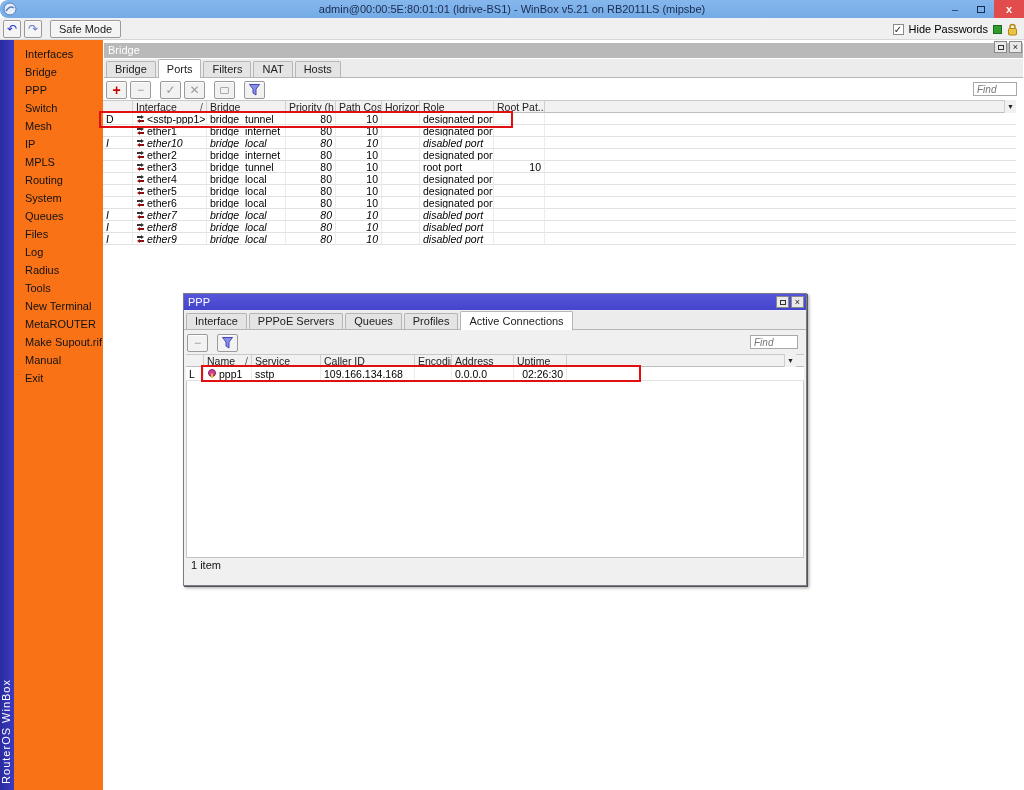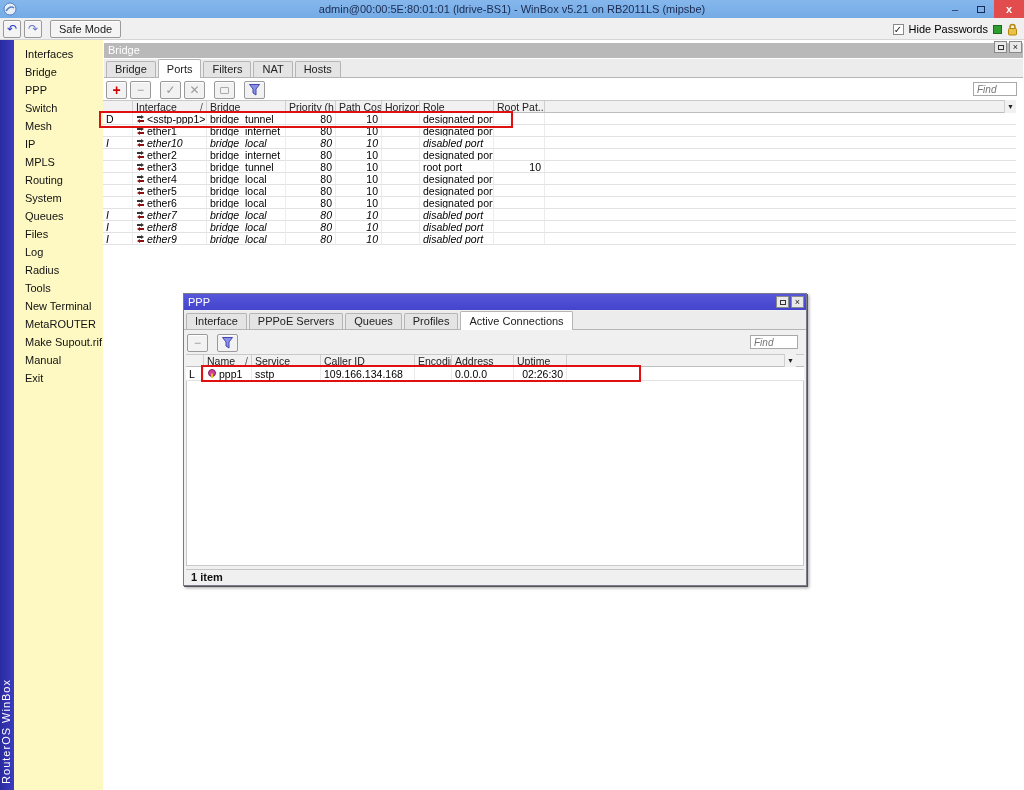--- a/index.html
+++ b/index.html
@@ -2,21 +2,21 @@
 <html><head>
 <meta charset="utf-8">
 <style>
   * { margin:0; padding:0; box-sizing:border-box; }
   html,body { width:1024px; height:790px; }
   body { font-family:"Liberation Sans", sans-serif; font-size:11px; color:#000; background:#fff; overflow:hidden; }
   .app { position:absolute; left:0; top:0; width:1024px; height:790px; background:#fff; }
 
   
   .titlebar { position:absolute; left:0; top:0; width:1024px; height:18px;
-    background:linear-gradient(#85b7ec,#74abe6); display:flex; align-items:center; }
+    background:linear-gradient(#85b7ec,#74abe6); display:flex; align-items:center;border-radius:8px; }
   .app-icon { width:14px; height:14px; margin-left:3px; }
   .title-text { position:absolute; left:0; right:0; text-align:center; color:#1b2a50; font-size:11px; }
   .winbtns { position:absolute; right:0; top:0; height:18px; display:flex; }
   .winbtn { width:26px; height:18px; display:flex; align-items:center; justify-content:center;
     color:#1b2a50; font-size:11px; }
   .winbtn.close { width:30px; background:#e24c4c; color:#fff; font-weight:bold; }
   .restore-glyph { width:8px; height:7px; border:1px solid #1b2a50; }
 
   
   .topbar { position:absolute; left:0; top:18px; width:1024px; height:22px; background:#f0f0f0;
@@ -31,21 +31,21 @@
     align-items:center; justify-content:center; font-size:10px; color:#222; line-height:9px; }
   .grn { width:9px; height:9px; background:#2f9e2f; border:1px solid #1d6b1d; }
 
   
   .brand { position:absolute; left:0; top:40px; width:14px; height:750px;
     background:linear-gradient(90deg,#2a2aa0,#3c3cc0); }
   .brand span { position:absolute; bottom:6px; left:0; width:14px; color:#fff; font-size:11px;
     writing-mode:vertical-rl; transform:rotate(180deg); white-space:nowrap; letter-spacing:1px; }
 
   
-  .sidebar { position:absolute; left:14px; top:40px; width:102px; height:750px; background:#fef9c3;
+  .sidebar { position:absolute; left:14px; top:40px; width:102px; height:750px; background:#f97316;
     border-right:1px solid #cccccc; padding-top:5px; }
   .side-item { position:relative; height:18px; line-height:18px; padding-left:11px; font-size:11px; color:#111; cursor:default; }
   .side-arrow { position:absolute; right:5px; top:0; font-size:8px; color:#444; }
 
   
   .main { position:absolute; left:103px; top:40px; width:921px; height:750px; background:#fff; }
   .mdi-title { position:absolute; left:1px; top:3px; width:919px; height:15px; background:#b9b9b9;
     color:#fff; font-size:11px; line-height:15px; padding-left:4px; }
   .mdi-btns { position:absolute; right:2px; top:1px; display:flex; gap:2px; }
   .mini-btn { width:13px; height:12px; background:#e9e9e9; border:1px solid #8a8a8a;
@@ -104,21 +104,21 @@
   .ppp .mdi-btns { top:2px; }
   .ppp .tabbar { left:0; top:17px; width:622px; }
   .ppp .btnrow { top:40px; }
   .ppp .find-box { right:8px; top:41px; width:48px; }
   .ppp-client { position:absolute; left:2px; top:60px; width:618px; height:212px; background:#fff; border:1px solid #c9c9c9; }
   .ppp .thead { left:2px; top:60px; width:618px; height:13px; }
   .ppp .trow { left:2px; top:73px; width:618px; height:14px; }
   .ppp .dd-btn { right:10px; top:60px; height:13px; }
   .cp0{width:18px;} .cp1{width:48px;} .cp2{width:69px;} .cp3{width:94px;} .cp4{width:37px;}
   .cp5{width:62px;} .cp6{width:53px;} .cpf{flex:1; border-right:none;}
-  .ppp .statusbar { height:16px; line-height:15px; bottom:0; left:2px; width:618px;font-weight:bold; }
+  .ppp .statusbar { height:16px; line-height:15px; bottom:12px; left:2px; width:618px; }
 </style>
 </head>
 <body>
 
 <div class="app">
 
   <div class="titlebar">
     <svg class="app-icon" viewBox="0 0 14 14">
       <circle cx="7" cy="7" r="6" fill="#e8eef8" stroke="#5580c0"></circle>
       <path d="M3 9 Q7 3 11 6" stroke="#5580c0" fill="none" stroke-width="1.5"></path>

